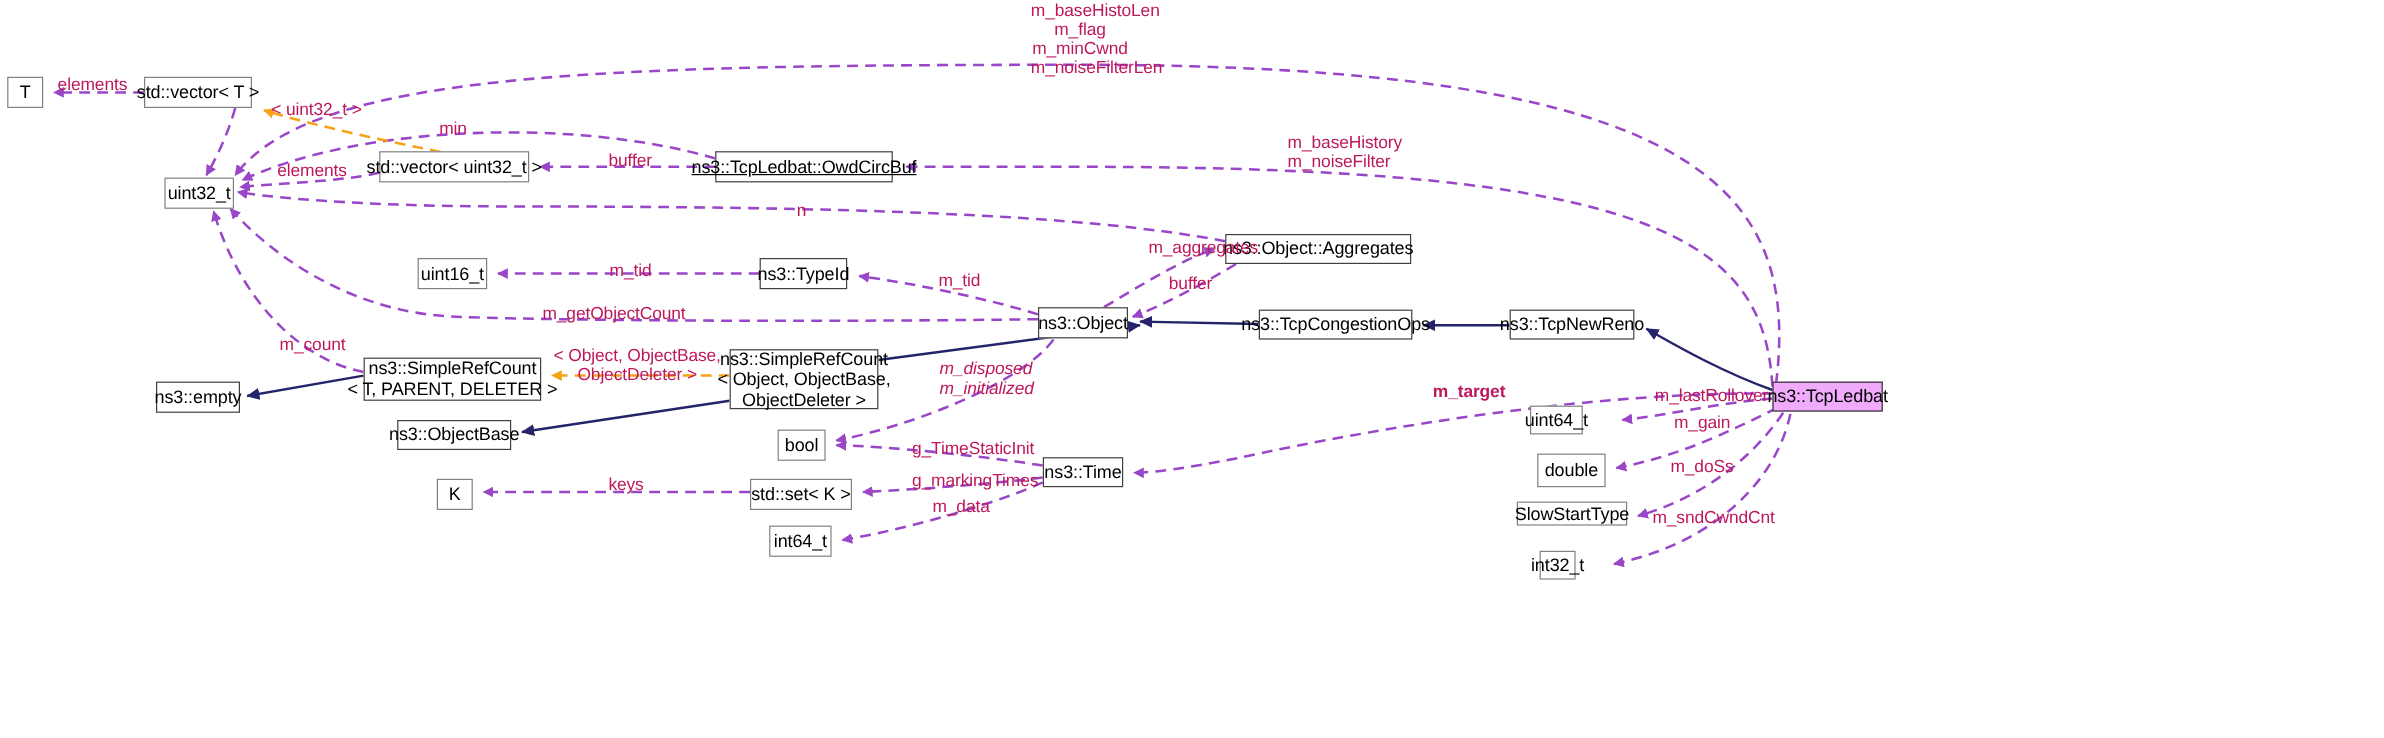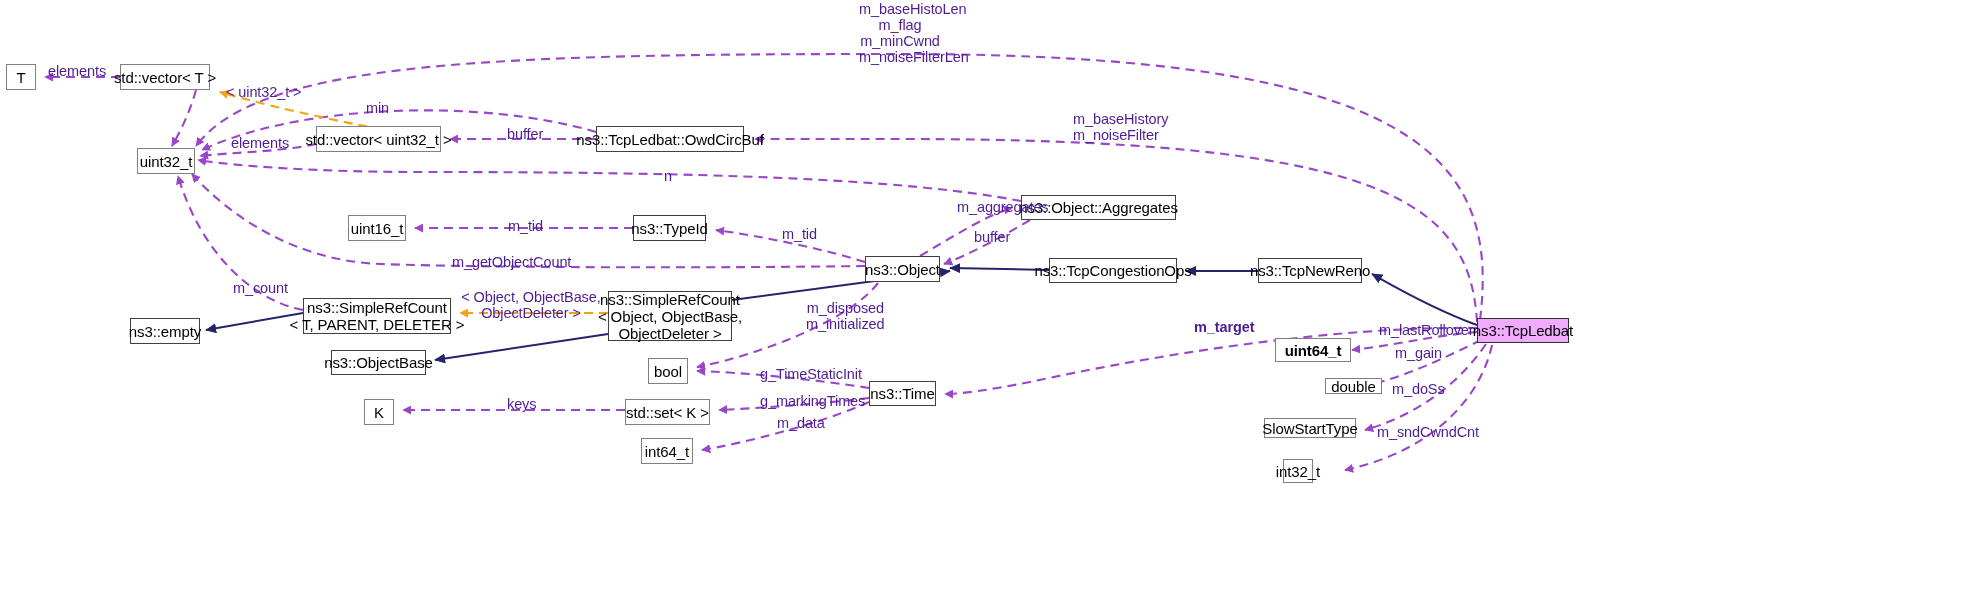--- a/index.html
+++ b/index.html
@@ -46,21 +46,21 @@
   }
   .node.highlight {
     border: 1.6px solid #303030;
     background: #f0abfc;
   }
   .node .line { display: block; }
   .elabel {
     position: absolute;
     font-size: 14.5px;
     line-height: 16px;
-    color: #4c1d95;
+    color: #be185d;
     white-space: nowrap;
     text-align: center;
     letter-spacing: -0.1px;
   }
   .elabel.multi { line-height: 16px; }
 </style>
 </head>
 <body>
 
 <div id="canvas">
@@ -153,21 +153,21 @@
   </div>
 
   <div class="node thin" style="left:137px;top:148px;width:58px;height:26px;">
     <span class="line">uint32_t</span>
   </div>
 
   <div class="node thin" style="left:316px;top:126px;width:125px;height:26px;">
     <span class="line">std::vector&lt; uint32_t &gt;</span>
   </div>
 
-  <div class="node thick" style="left:596px;top:126px;width:148px;height:26px;">
+  <div class="node thick" style="left:596px;top:126px;width:148px;height:26px;text-decoration:underline;">
     <span class="line">ns3::TcpLedbat::OwdCircBuf</span>
   </div>
 
   <div class="node thin" style="left:348px;top:215px;width:58px;height:26px;">
     <span class="line">uint16_t</span>
   </div>
 
   <div class="node thick" style="left:633px;top:215px;width:73px;height:26px;">
     <span class="line">ns3::TypeId</span>
   </div>
@@ -224,25 +224,25 @@
   </div>
 
   <div class="node thin" style="left:625px;top:399px;width:85px;height:26px;">
     <span class="line">std::set&lt; K &gt;</span>
   </div>
 
   <div class="node thin" style="left:641px;top:438px;width:52px;height:26px;">
     <span class="line">int64_t</span>
   </div>
 
-  <div class="node thin" style="left:1275px;top:338px;width:76px;height:24px;font-weight:bold;">
+  <div class="node thin" style="left:1275px;top:338px;width:44px;height:24px;">
     <span class="line">uint64_t</span>
   </div>
 
-  <div class="node thin" style="left:1281px;top:378px;width:57px;height:16px;margin-left:44px;">
+  <div class="node thin" style="left:1281px;top:378px;width:57px;height:28px;">
     <span class="line">double</span>
   </div>
 
   <div class="node thin" style="left:1264px;top:418px;width:92px;height:20px;">
     <span class="line">SlowStartType</span>
   </div>
 
   <div class="node thin" style="left:1283px;top:459px;width:30px;height:24px;">
     <span class="line">int32_t</span>
   </div>
@@ -293,21 +293,21 @@
 
   <div class="elabel" style="left:233px;top:280px;">
     <span>m_count</span>
   </div>
 
   <div class="elabel multi" style="left:461px;top:289px;width:140px;text-align:center;">
     <span class="line">&lt; Object, ObjectBase,</span><br>
     <span class="line">ObjectDeleter &gt;</span>
   </div>
 
-  <div class="elabel multi" style="left:806px;top:300px;width:78px;text-align:right;">
+  <div class="elabel multi" style="left:783px;top:300px;width:78px;text-align:left;font-style:italic;">
     <span class="line">m_disposed</span><br>
     <span class="line">m_initialized</span>
   </div>
 
   <div class="elabel multi" style="left:859px;top:1px;width:82px;text-align:center;">
     <span class="line">m_baseHistoLen</span><br>
     <span class="line">m_flag</span><br>
     <span class="line">m_minCwnd</span><br>
     <span class="line">m_noiseFilterLen</span>
   </div>

